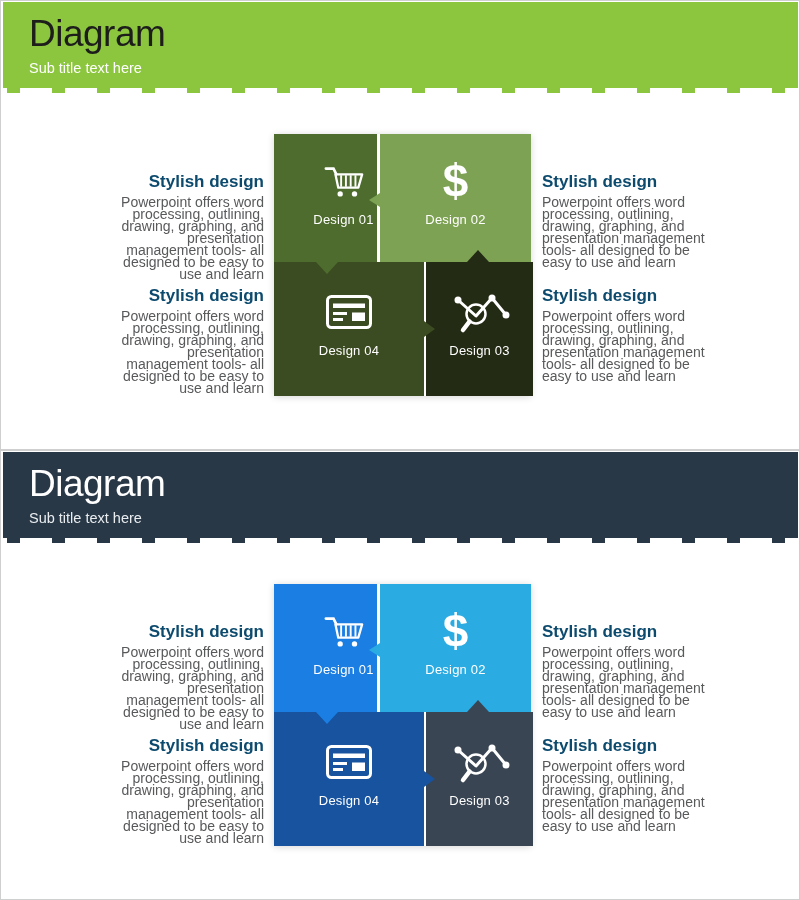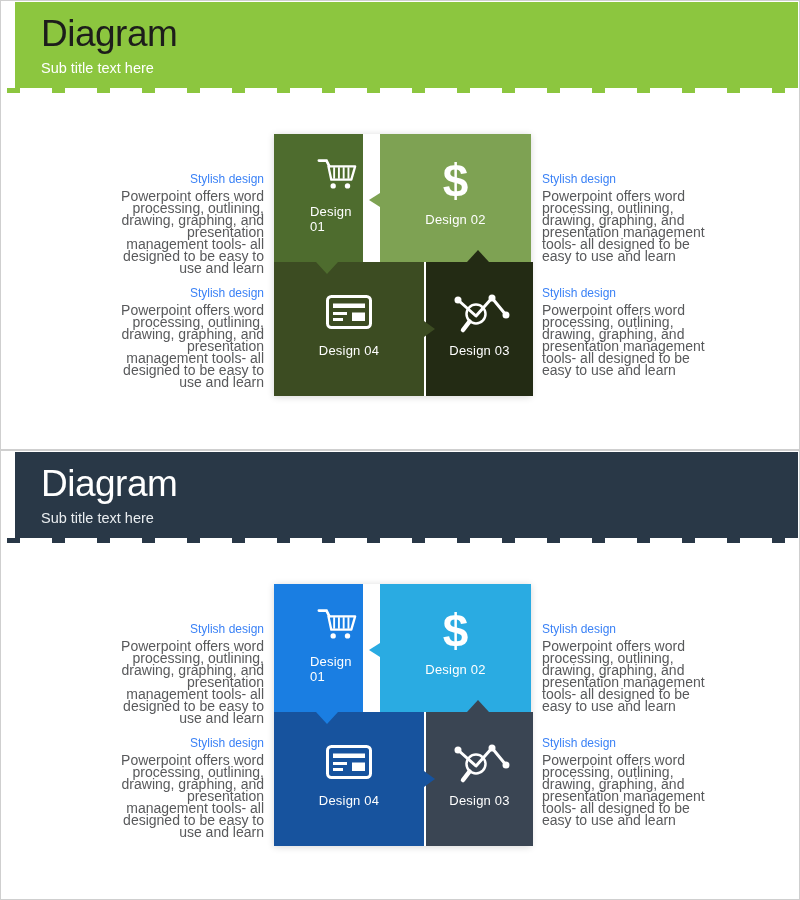--- a/index.html
+++ b/index.html
@@ -3,59 +3,59 @@
 <meta charset="utf-8">
 <style>
   * { box-sizing: border-box; }
   html,body { margin:0; padding:0; background:#ffffff; }
   body { width:800px; height:900px; font-family:"Liberation Sans", sans-serif; }
 
   .slide { position:relative; width:800px; height:450px; background:#fff;
            border:1px solid #cfcfcf; overflow:hidden; }
 
   
-  .header { position:absolute; left:14px; top:1px; right:1px; height:86px; padding:12px 16px 0 26px; }
+  .header { position:absolute; left:2px; top:1px; right:1px; height:86px; padding:12px 16px 0 26px; }
   .title { font-size:37px; line-height:1.1; letter-spacing:-0.5px; font-weight:400; }
   .subtitle { font-size:14.5px; margin-top:5px; }
   .slide-green .title { color:#1d1d1b; }
   .slide-green .subtitle { color:#ffffff; }
   .slide-blue .title { color:#ffffff; }
   .slide-blue .subtitle { color:#e9edf0; }
 
   
   .ticks { position:absolute; left:6px; right:2px; top:87px; height:5px;
            -webkit-mask-image:repeating-linear-gradient(90deg,#000 0 13px,transparent 13px 45px);
            mask-image:repeating-linear-gradient(90deg,#000 0 13px,transparent 13px 45px); }
 
   
   .grid { position:absolute; left:273px; top:133px; width:257px; height:262px;
           box-shadow:0 1px 7px rgba(0,0,0,0.16); }
   .cell { position:absolute; display:flex; flex-direction:column; align-items:center;
           justify-content:center; color:#fff; padding-bottom:12px; }
-  .cell-01 { left:0;   top:0;     width:89px; height:128px;padding-left:36px; }
+  .cell-01 { left:0;   top:0;     width:103px; height:128px;padding-left:36px; }
   .cell-02 { left:106px; top:0;   width:151px; height:128px; }
   .cell-04 { left:0;   top:128px; width:150px; height:134px;text-align:right; }
   .cell-03 { left:152px; top:128px; width:107px; height:134px; }
   .icon-box { height:46px; display:flex; align-items:center; justify-content:center; }
   .cell-label { font-size:13px; margin-top:8px; letter-spacing:0.2px; }
   .dollar { font-size:46px; font-weight:bold; line-height:1; }
 
   .arrow { position:absolute; }
   .arrow-2to1 { left:95px;  top:59px;  width:11px; height:14px;
                 clip-path:polygon(100% 0,100% 100%,0 50%); }
   .arrow-1to4 { left:42px;  top:128px; width:22px; height:12px;
                 clip-path:polygon(0 0,100% 0,50% 100%); }
   .arrow-3to2 { left:193px; top:116px; width:22px; height:12px;
                 clip-path:polygon(50% 0,0 100%,100% 100%); }
   .arrow-4to3 { left:150px; top:187px; width:11px; height:16px;
                 clip-path:polygon(0 0,100% 50%,0 100%); }
 
   
   .tb { position:absolute; }
-  .tb .tb-heading { font-size:12px; font-weight:normal; color:#3b82f6; margin:0 0 4px 0; }
+  .tb .tb-heading { font-size:17px; font-weight:bold; color:#0c4a6e; margin:0 0 4px 0; }
   .tb .tb-body { font-size:14px; line-height:12px; color:#58595b; margin:0; }
   .tb-left  { left:105px; width:158px; text-align:right; }
   .tb-right { left:541px; width:170px; text-align:left; }
   .tb-top    { top:171px; }
   .tb-bottom { top:285px; }
 
   svg { display:block; }
 </style>
 </head>
 <body>

